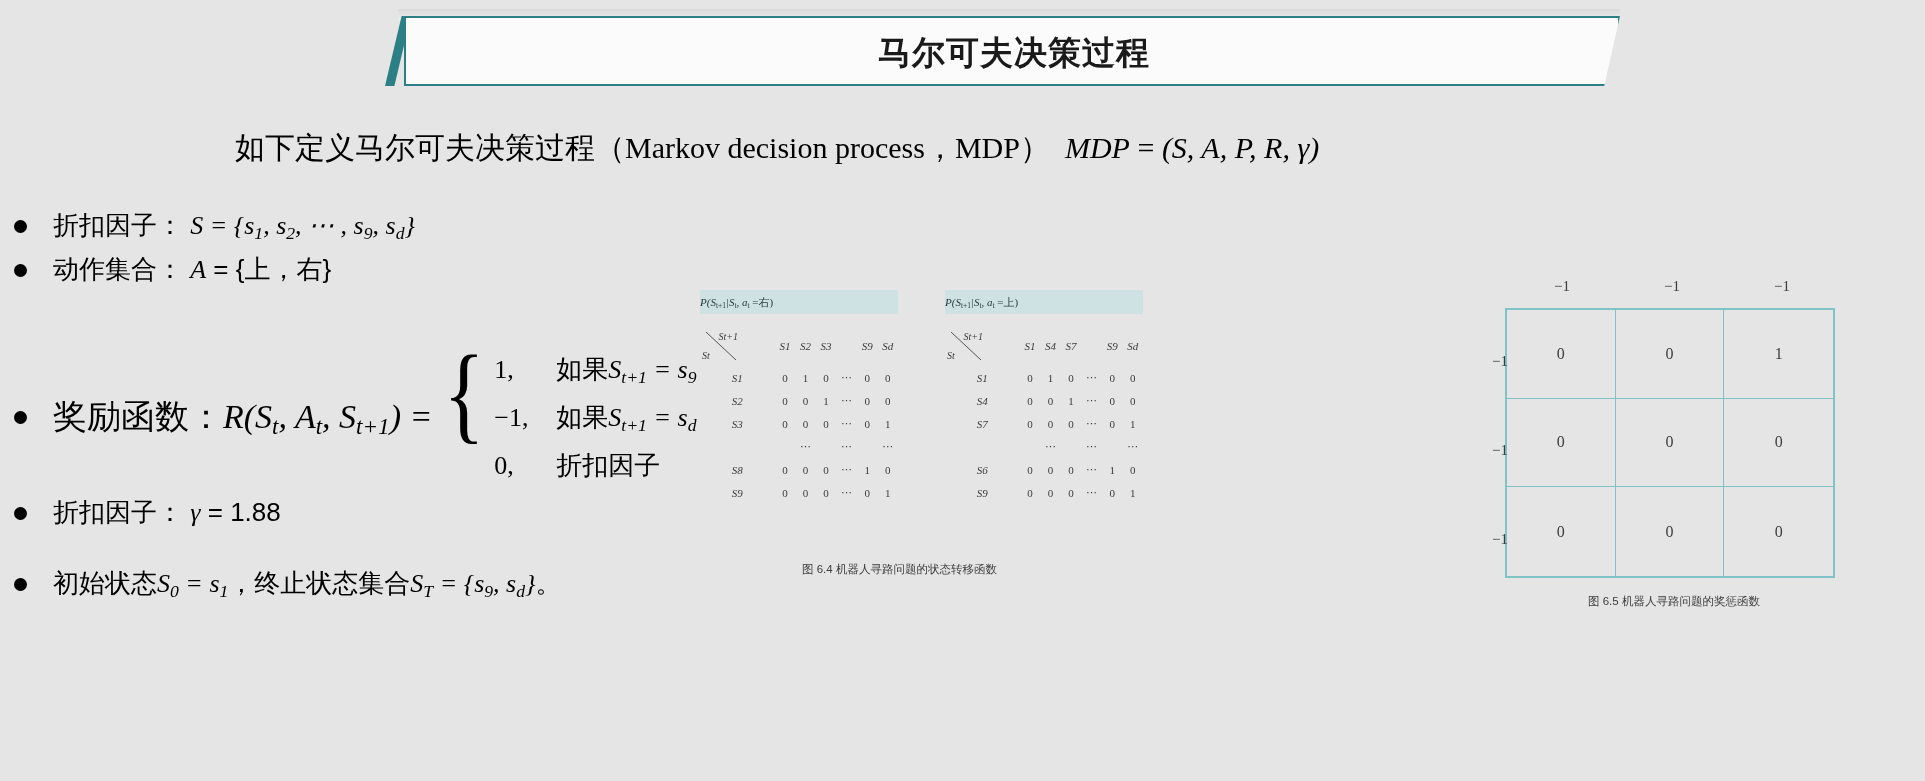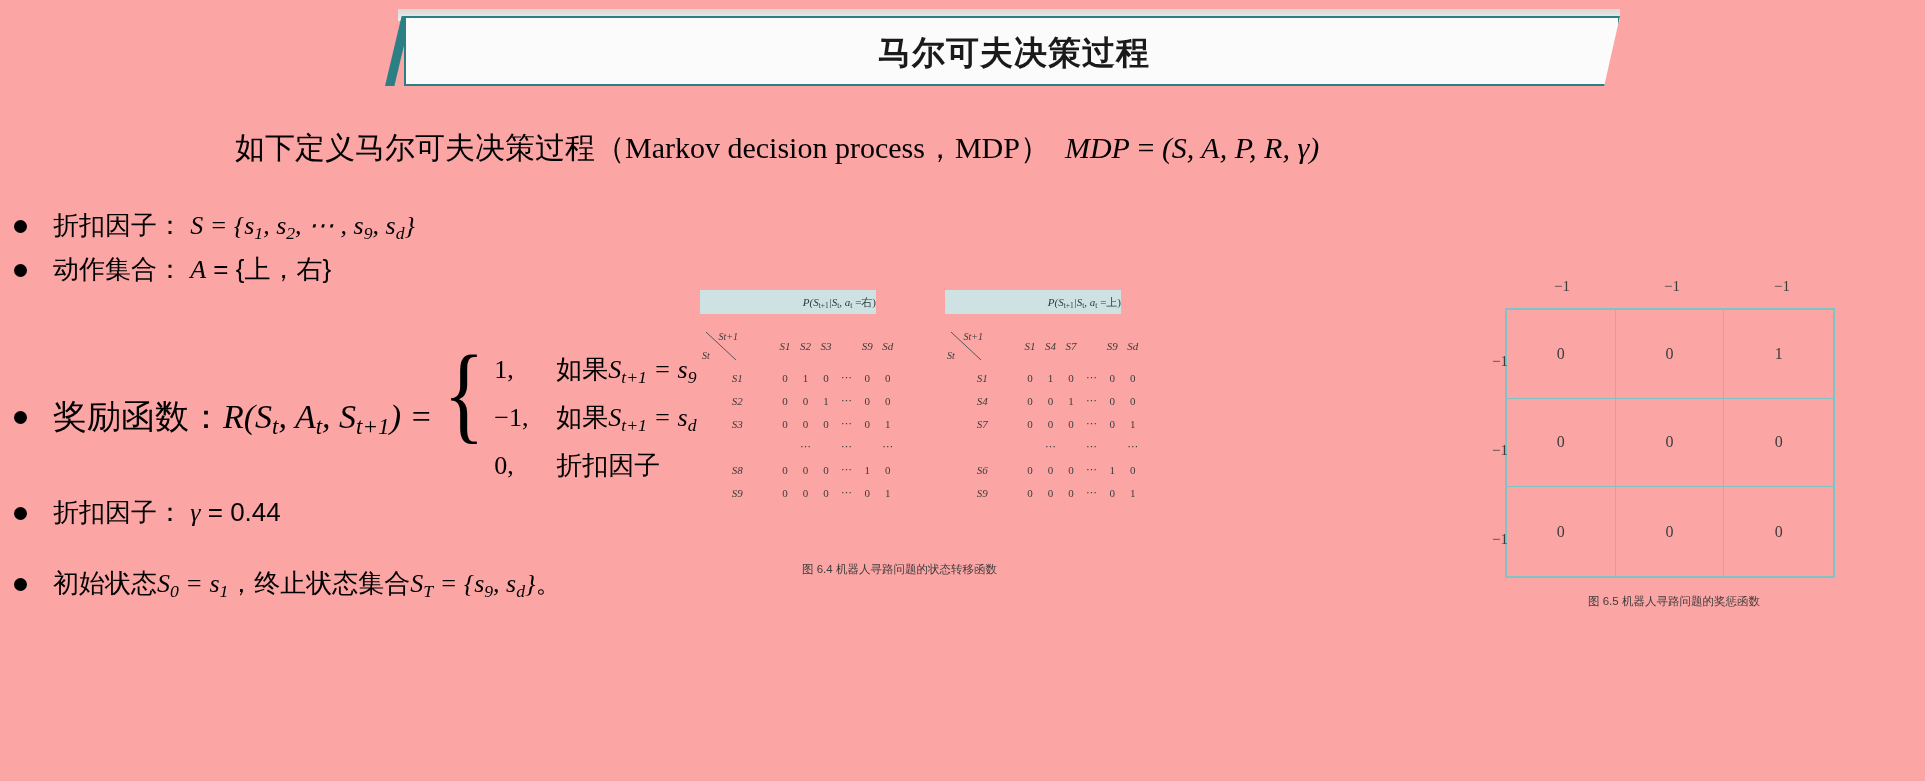--- a/index.html
+++ b/index.html
@@ -2,21 +2,21 @@
 <html><head>
 <meta charset="utf-8">
 <style>
   * { box-sizing: border-box; margin: 0; padding: 0; }
   html, body {
     width: 1925px; height: 781px;
     background: #ffffff;
     font-family: "Liberation Serif", serif;
     overflow: hidden;
   }
-  .slide { position: relative; width: 1925px; height: 781px; background: #fca5a5; }
+  .slide { position: relative; width: 1925px; height: 781px; background: #e5e5e5; }
 
   
   .title-wrap { position: absolute; left: 385px; top: 13px; width: 1235px; height: 73px; }
   .title-shadow {
     position: absolute; left: 13px; top: -4px; width: 1222px; height: 12px;
     background: linear-gradient(to bottom,#d9d9d9,#efefef);
   }
   .title-bar {
     position: absolute; left: 19px; top: 3px; width: 1216px; height: 70px;
     background: #fbfbfb;
@@ -76,21 +76,21 @@
   .bullets-lower { position: absolute; left: 14px; top: 495px; width: 760px; }
   .bullets-lower .bullet { margin-bottom: 36px; }
 
   
   .fig64 { position: absolute; left: 700px; top: 290px; width: 465px; }
   .ptable { position: absolute; top: 0; }
   .ptable.left { left: 0px; }
   .ptable.right { left: 245px; }
   .ptable-head {
     background: #cfe2e3; color: #2b3a3a; font-size: 11px;
-    text-align: right; padding: 5px 0 4px; width: 176px;
+    text-align: left; padding: 5px 0 4px; width: 198px;
     font-family: "Liberation Serif", serif;
   }
   table.pmat { border-collapse: collapse; width: 198px; margin-top: 12px; }
   table.pmat td, table.pmat th {
     font-size: 11px; color: #3c3c3c; text-align: center; font-weight: normal;
     padding: 5px 0; font-family: "Liberation Serif", serif; font-style: italic;
   }
   table.pmat td.num { font-style: normal; }
   .corner { position: relative; width: 40px; height: 30px; }
   .corner .tr { position: absolute; right: 2px; top: 0px; font-size: 10px; font-style: italic; }
@@ -180,21 +180,21 @@
 
       </span>
     </span>
   </div>
 
   <div class="bullets-lower">
 
     <div class="bullet">
       <span class="dot"></span>
       <span class="btext">
-        <span>折扣因子：</span>&nbsp;<span class="math">γ</span><span> = </span><span>0.44</span>
+        <span>折扣因子：</span>&nbsp;<span class="math">γ</span><span> = </span><span>1.88</span>
       </span>
     </div>
 
     <div class="bullet">
       <span class="dot"></span>
       <span class="btext">
         <span>初始状态</span><span class="math"><span>S</span><sub>0</sub><span> = </span><span>s</span><sub>1</sub></span><span>，</span><span>终止状态集合</span><span class="math"><span>S</span><sub>T</sub><span> = </span><span>{s</span><sub>9</sub><span>, s</span><sub>d</sub><span>}</span></span><span>。</span>
       </span>
     </div>
 

